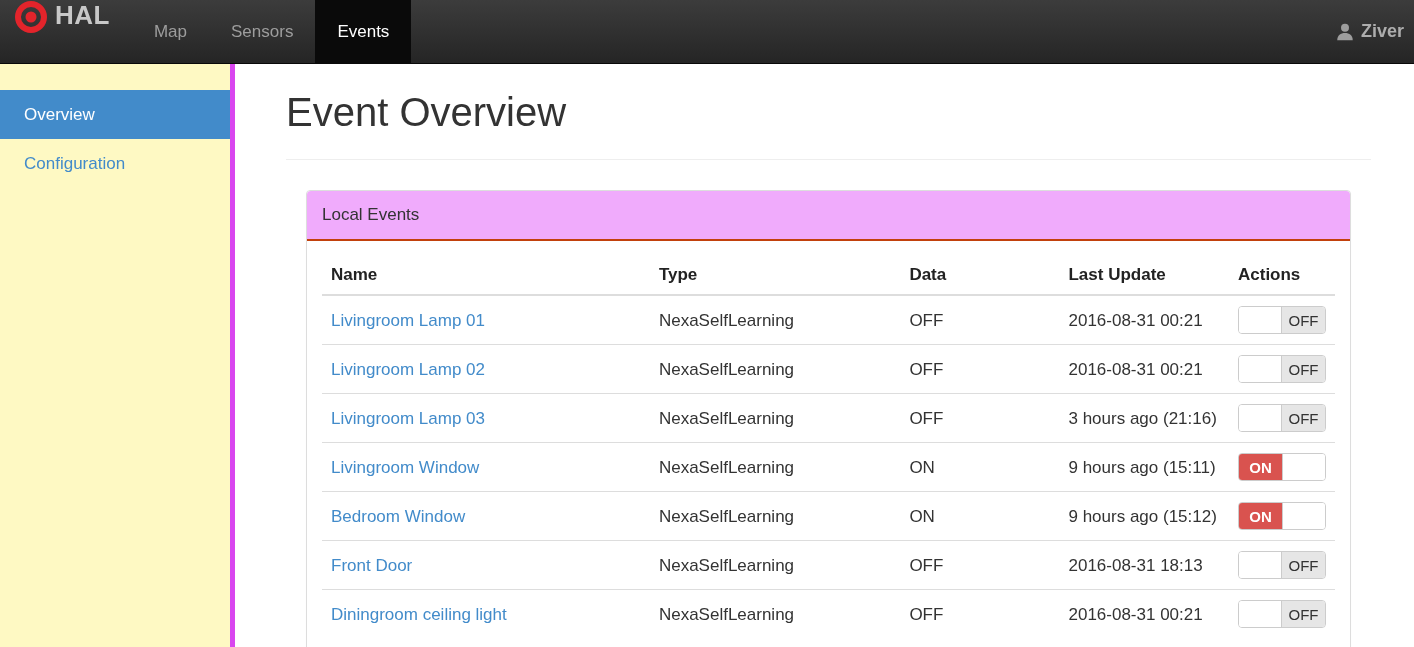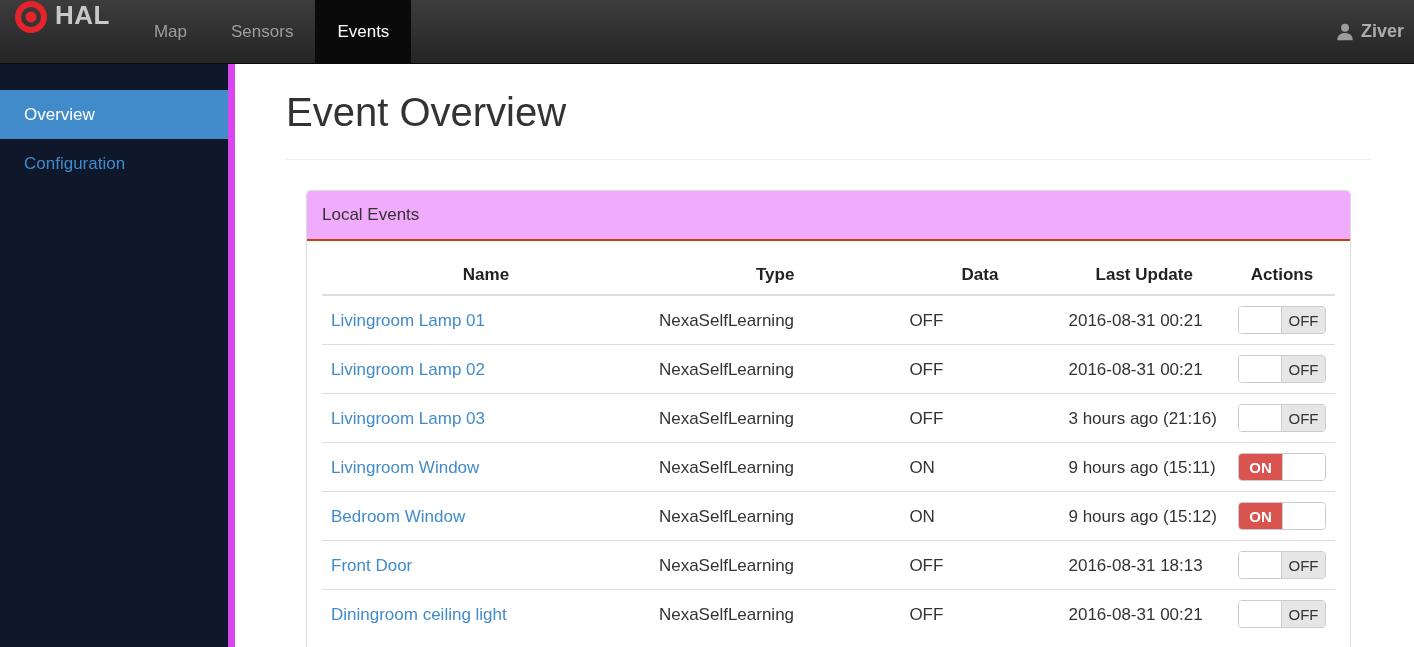--- a/index.html
+++ b/index.html
@@ -33,21 +33,21 @@
   .navbar-right {
     margin-left: auto; display: flex; align-items: center; gap: 6px;
     padding-right: 10px; color: #adadad; font-size: 18px; font-weight: bold;
     cursor: pointer;
   }
 
   
   .layout { display: flex; height: 583px; }
   .sidebar {
     width: 235px; flex: 0 0 235px;
-    background: #0f172a; border-right: 7px solid #d946ef;
+    background: #fef9c3; border-right: 5px solid #d946ef;
     padding-top: 26px;
   }
   .side-item {
     padding: 15px 24px; font-size: 17px; color: #428bca;
     cursor: pointer; line-height: 19px;
   }
   .side-item.active { background: #428bca; color: #ffffff; }
 
   .content { flex: 1; padding: 0 43px 0 51px; }
   .page-title {
@@ -65,21 +65,21 @@
   .panel-heading {
     padding: 14px 15px; background: #f0abfc;
     border-bottom: 2px solid #c2410c; border-radius: 4px 4px 0 0;
     font-size: 17px; color: #333;
   }
   .panel-body { padding: 15px; }
 
   
   table.events { width: 100%; border-collapse: collapse; font-size: 17px; }
   table.events th {
-    text-align: center; font-weight: bold; color: #222;
+    text-align: left; font-weight: bold; color: #222;
     padding: 9px; border-bottom: 2px solid #ddd; line-height: 20px;
   }
   table.events td {
     padding: 10px 9px; border-top: 1px solid #ddd;
     vertical-align: middle; line-height: 19px; color: #333;
   }
   table.events tbody tr:first-child td { border-top: none; }
   th.col-name   { width: 33%; }
   th.col-type   { width: 25%; }
   th.col-data   { width: 16%; }

